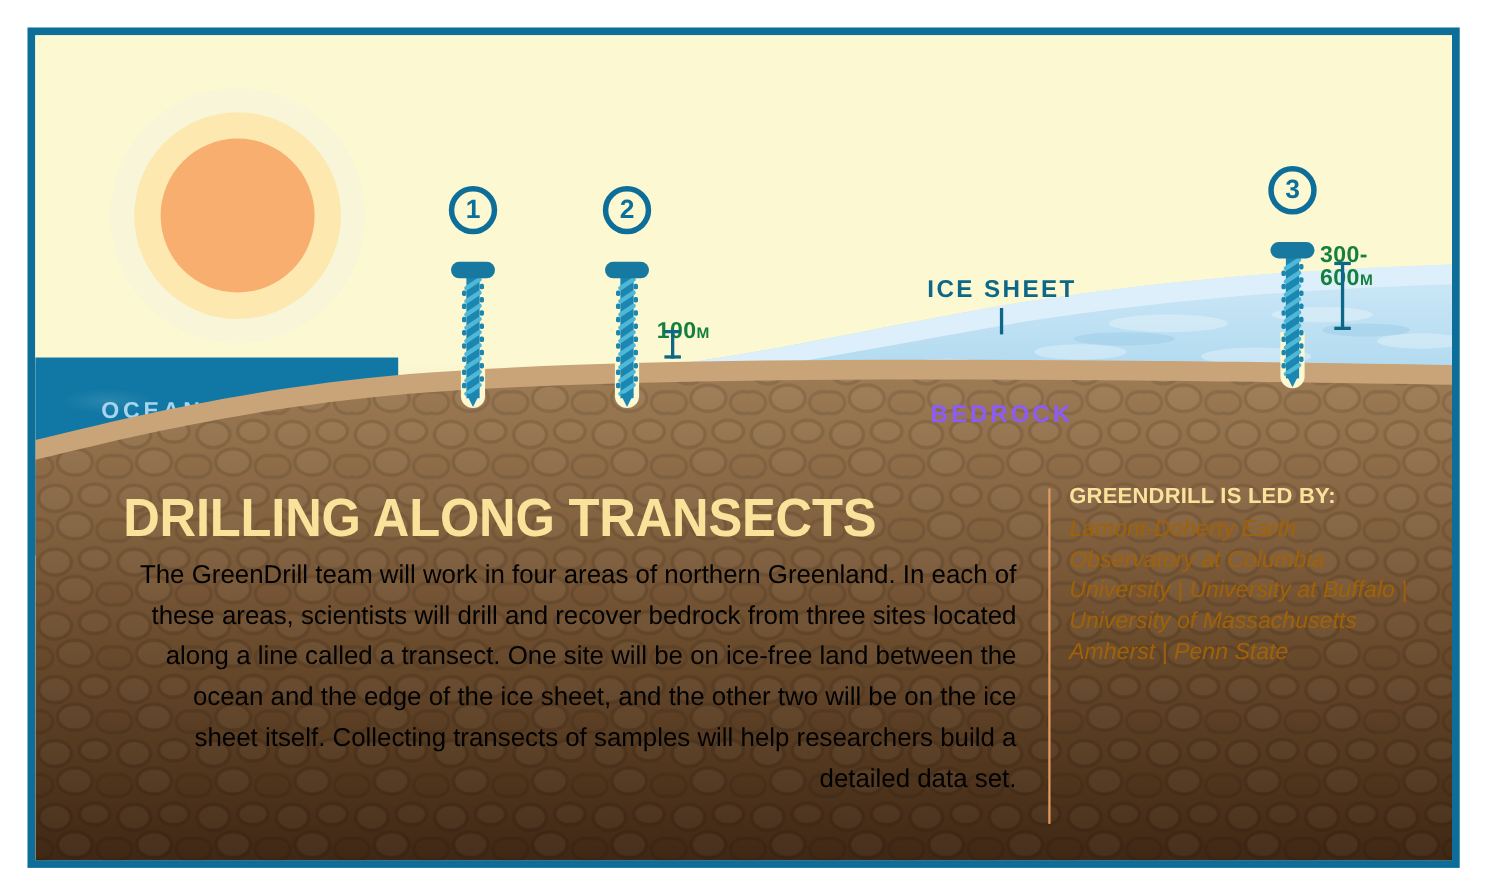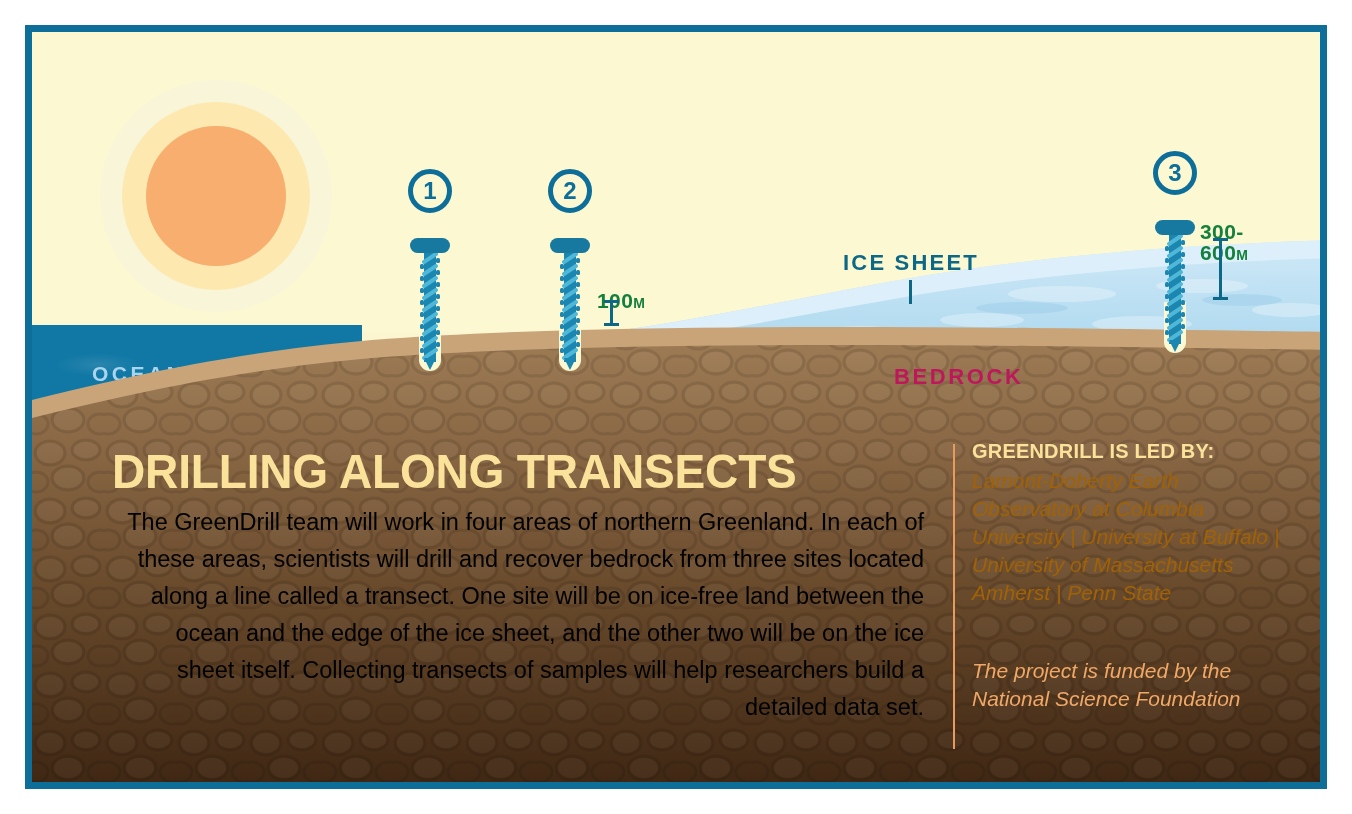--- a/index.html
+++ b/index.html
@@ -131,22 +131,21 @@
   }
   .bedrock svg { display: block; width: 100%; height: 100%; }
 
   .bedrock-label {
     position: absolute;
     left: 814px;
     top: 332px;
     font-size: 22px;
     font-weight: bold;
     letter-spacing: 2.6px;
-    color: #be185d;
-    margin-left: 48px;
+    color: #8b5cf6;
   }
 
   
   .drill {
     position: absolute;
     width: 46px;
   }
   .drill svg { display: block; width: 100%; height: auto; }
 
   .marker {
@@ -476,16 +475,15 @@
 600</span><span class="unit">M</span>
     </div>
     <div class="meas-bar" style="left:1187px; top:206px; height:62px;"></div>
 
     <div class="headline">DRILLING ALONG TRANSECTS</div>
     <div class="body-copy">The GreenDrill team will work in four areas of northern Greenland. In each of these areas, scientists will drill and recover bedrock from three sites located along a line called a transect. One site will be on ice-free land between the ocean and the edge of the ice sheet, and the other two will be on the ice sheet itself. Collecting transects of samples will help researchers build a detailed data set.</div>
 
     <div class="divider"></div>
     <div class="credit-head">GREENDRILL IS LED BY:</div>
     <div class="credit-body">Lamont-Doherty Earth Observatory at Columbia University | University at Buffalo | University of Massachusetts Amherst | Penn State</div>
-    <div class="credit-fund">The project is funded by the National Science Foundation</div>
 
   </div>
 </div>
 
 </body></html>

